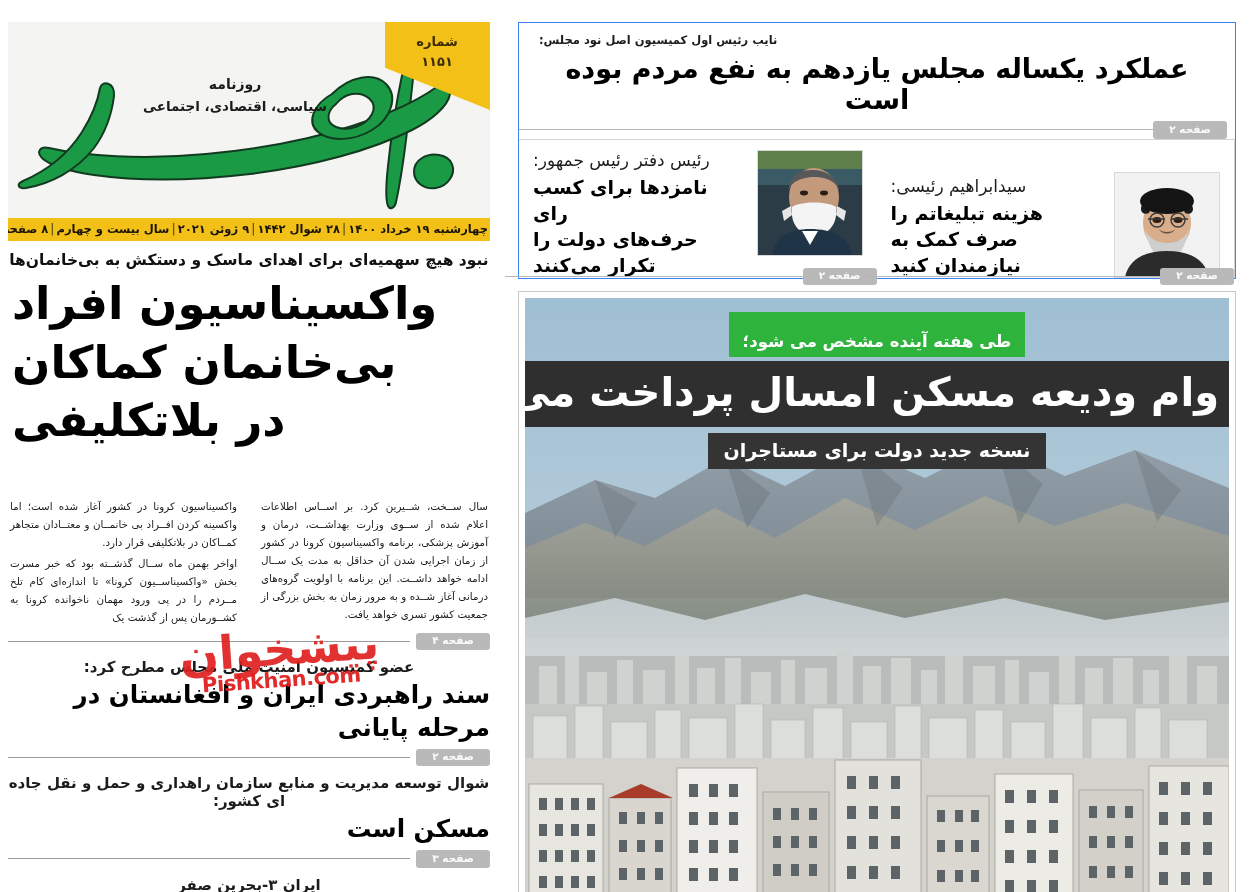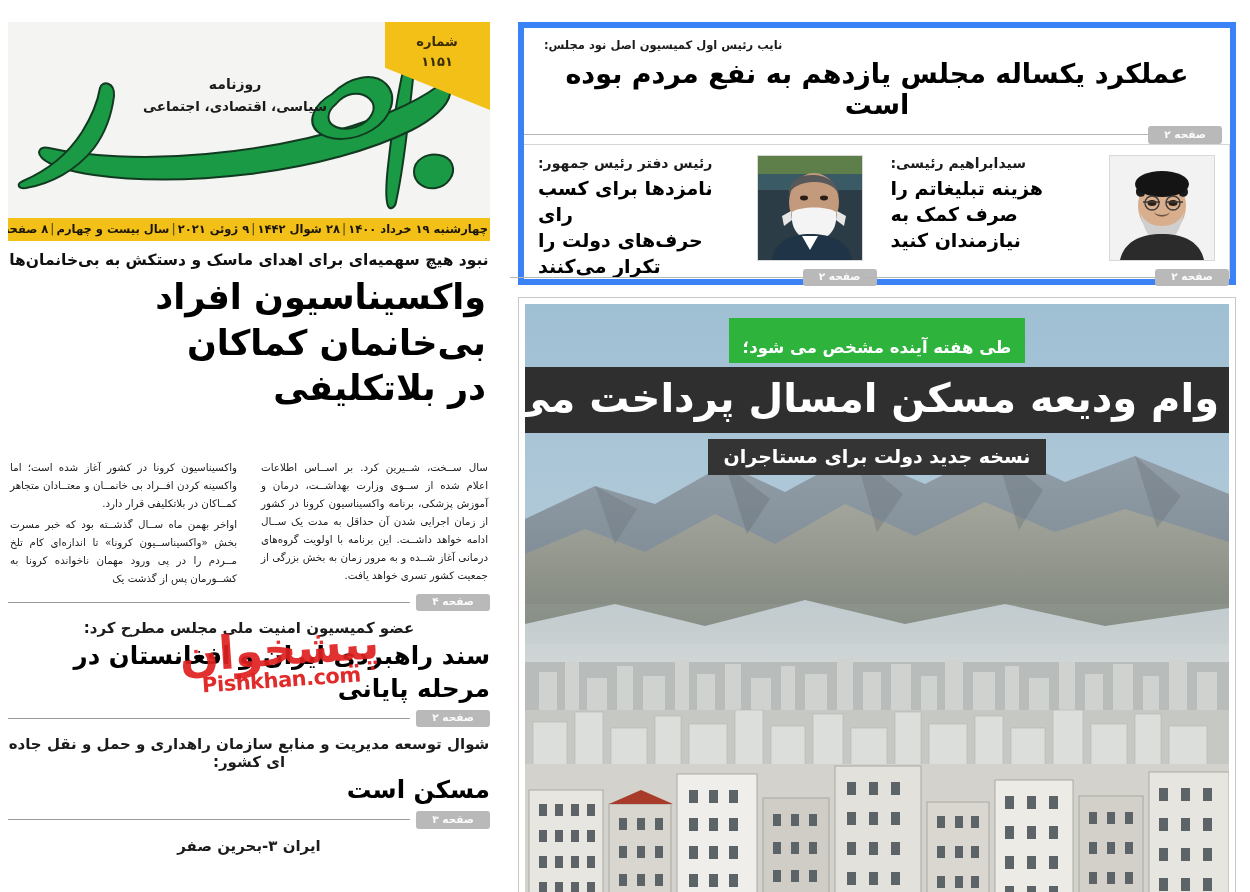--- a/index.html
+++ b/index.html
@@ -89,22 +89,22 @@
 
   .lead-kicker {
     text-align: center;
     font-size: 15.5px;
     color: #111;
     font-weight: 600;
     padding: 10px 0 2px 0;
     letter-spacing: -0.2px;
   }
   .lead-headline {
-    text-align: right;
-    font-size: 35px;
+    text-align: left;
+    font-size: 45px;
     line-height: 1.30;
     font-weight: bold;
     color: #000;
     padding: 4px 4px 10px 4px;
     letter-spacing: -1px;
   }
   .lead-headline .ln { display: block; }
 
   .lead-body {
     display: flex;
@@ -168,21 +168,21 @@
 
   
   .left-col {
     width: 750px;
     position: relative;
     box-sizing: border-box;
     padding: 22px 14px 0 18px;
   }
 
   .top-box {
-    border: 6px solid #3b82f6;
+    border: 1px solid #3b82f6;
     background: #fff;
     padding: 10px 14px 0 14px;
     box-sizing: border-box;
     position: relative;
   }
   .tb-kicker {
     text-align: left;
     font-size: 11.5px;
     color: #1c1c1c;
     font-weight: 600;
@@ -213,27 +213,27 @@
   }
   .duo-item {
     flex: 1;
     display: flex;
     flex-direction: row-reverse;
     gap: 10px;
     padding: 10px 14px 0 14px;
     box-sizing: border-box;
     position: relative;
   }
-  .duo-item + .duo-item { border-right: 1px solid #d4d4d4; }
+  .duo-item + .duo-item { border-right: 1px solid #d4d4d4; align-items: flex-end; }
   .duo-text { flex: 1; min-width: 0; }
   .duo-kicker {
     text-align: left;
-    font-size: 14px;
+    font-size: 17px;
     color: #1c1c1c;
-    font-weight: 700;
+    font-weight: 400;
     margin-bottom: 4px;
   }
   .duo-headline {
     text-align: left;
     font-size: 19px;
     font-weight: bold;
     color: #000;
     line-height: 1.38;
     letter-spacing: -0.5px;
   }

